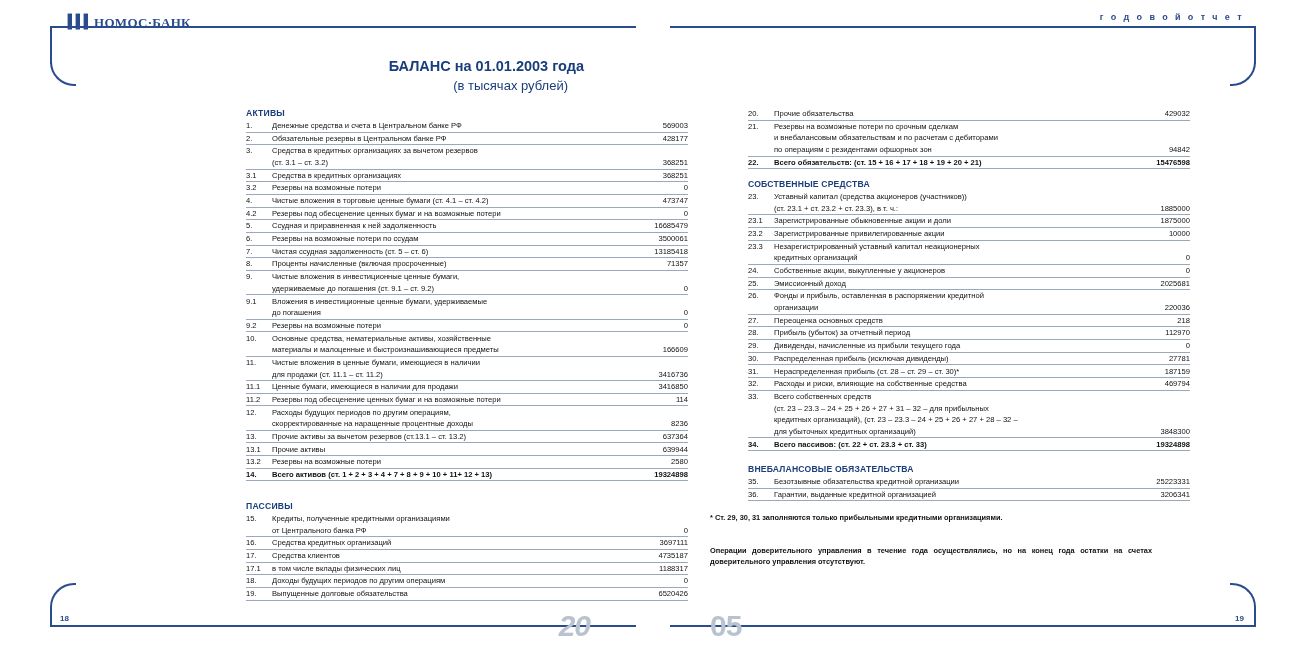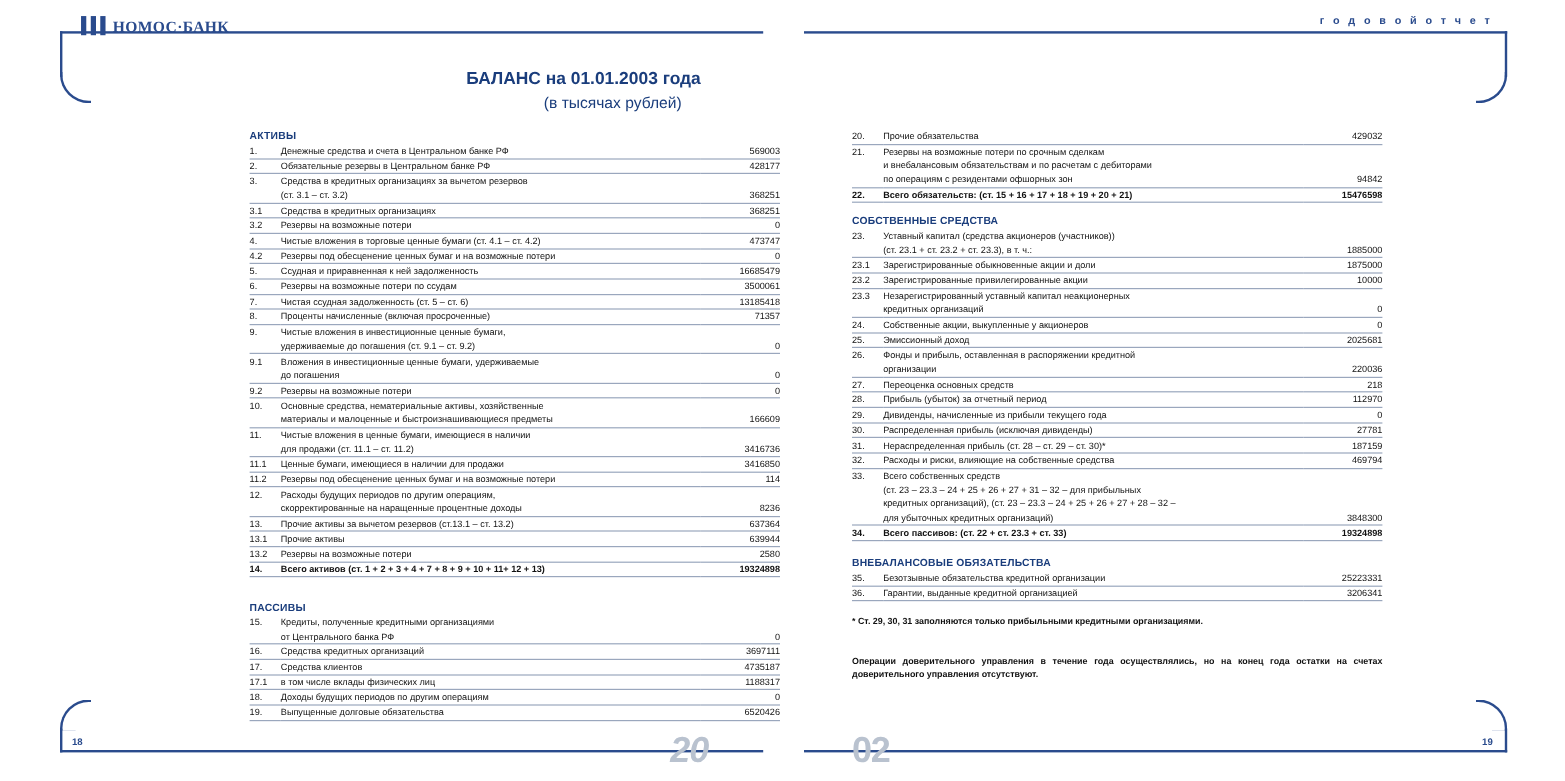--- a/index.html
+++ b/index.html
@@ -142,20 +142,21 @@
     text-align: right;
     color: #1a3d7c;
     font-weight: normal;
     font-size: 13px;
     white-space: nowrap;
   }
   
   .section {
     position: absolute;
     width: 442px;
+    margin-left: 38px;
   }
   .section-title {
     font-size: 8.6px;
     font-weight: bold;
     color: #1a3d7c;
     letter-spacing: 0.2px;
     margin-bottom: 2px;
   }
   table.fin {
     width: 100%;
@@ -604,17 +605,17 @@
               <td class="lbl">Гарантии, выданные кредитной организацией</td>
               <td class="val">3206341</td>
             </tr>
           </tbody>
       </table>
     </div>
 
     <div class="footnote bold" style="left:58px; top:513px;">* Ст. 29, 30, 31 заполняются только прибыльными кредитными организациями.</div>
     <div class="footnote bold" style="left:58px; top:546px;">Операции доверительного управления в течение года осуществлялись, но на конец года остатки на счетах доверительного управления отсутствуют.</div>
 
-    <div class="folio-big" style="left:58px;">02</div>
+    <div class="folio-big" style="left:58px;">05</div>
     <div class="folio-small" style="right:60px;">19</div>
   </div>
 
 </div>
 
 </body></html>

